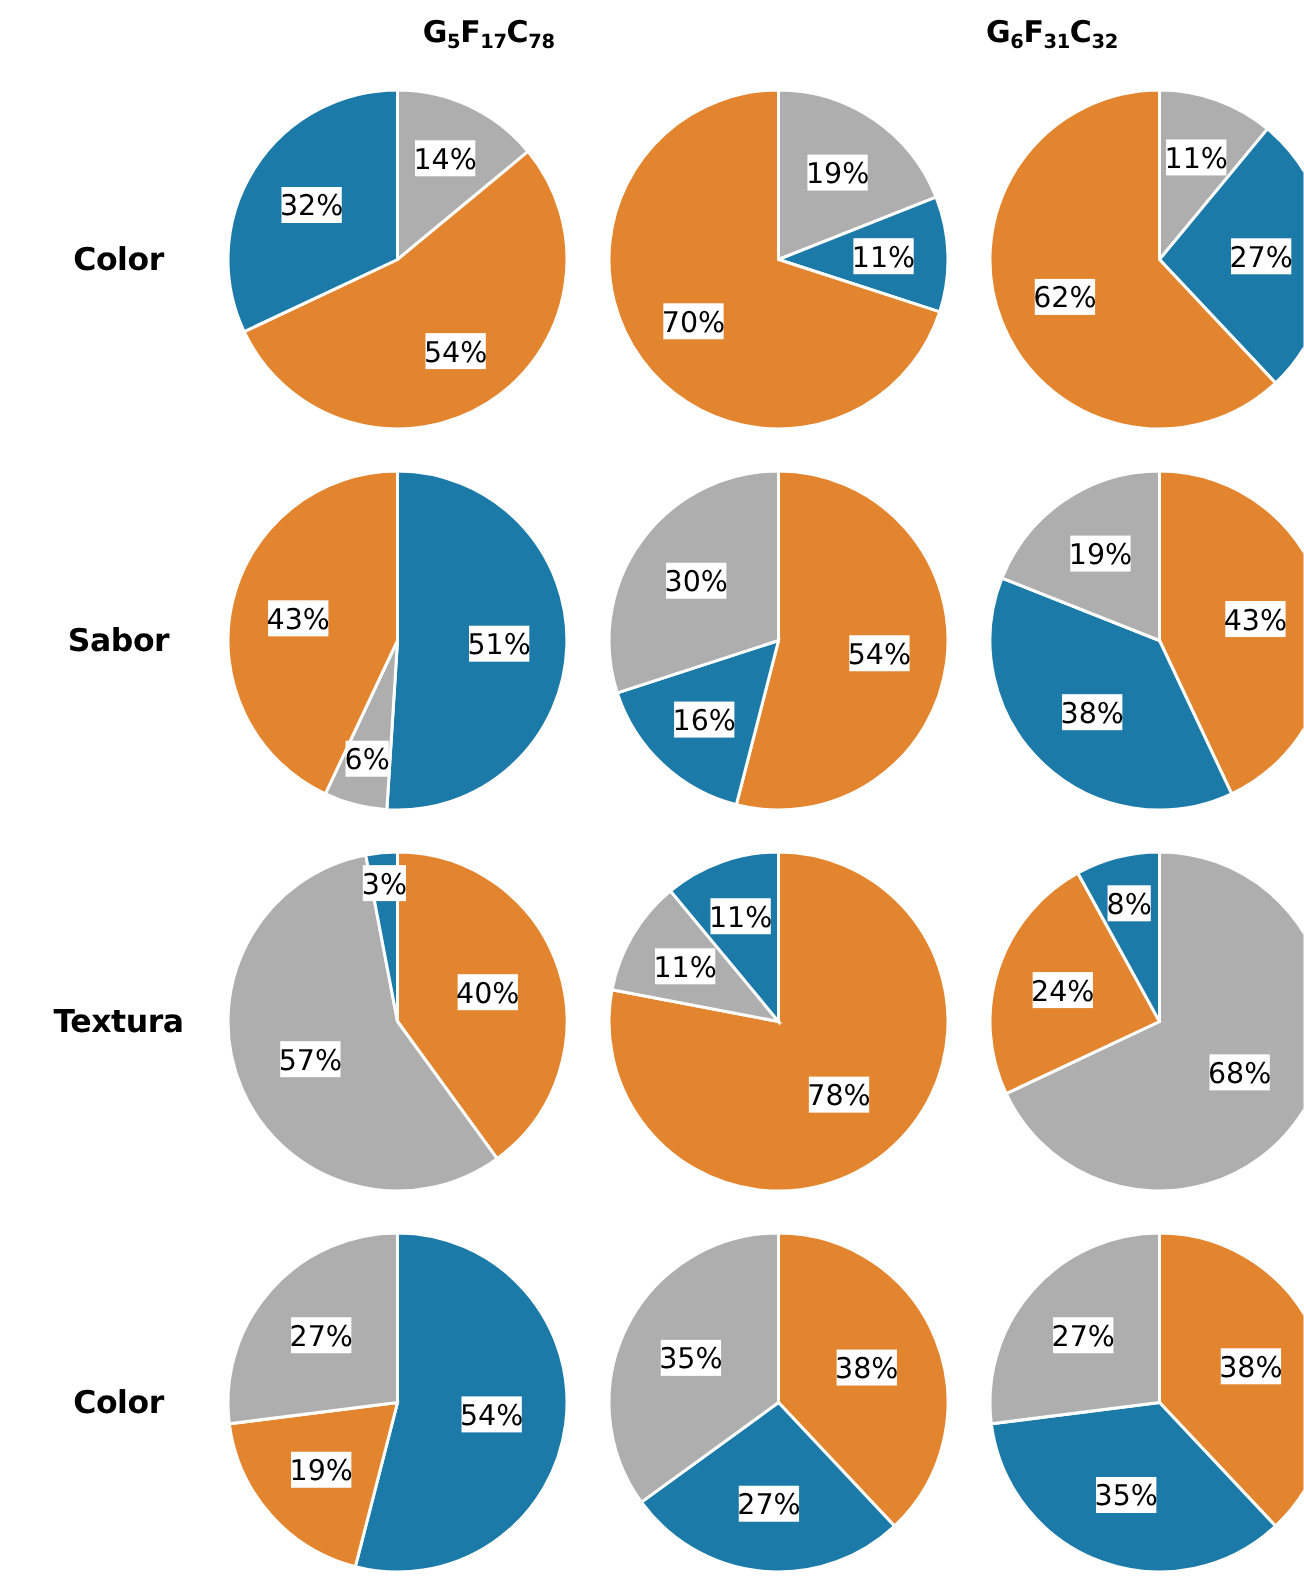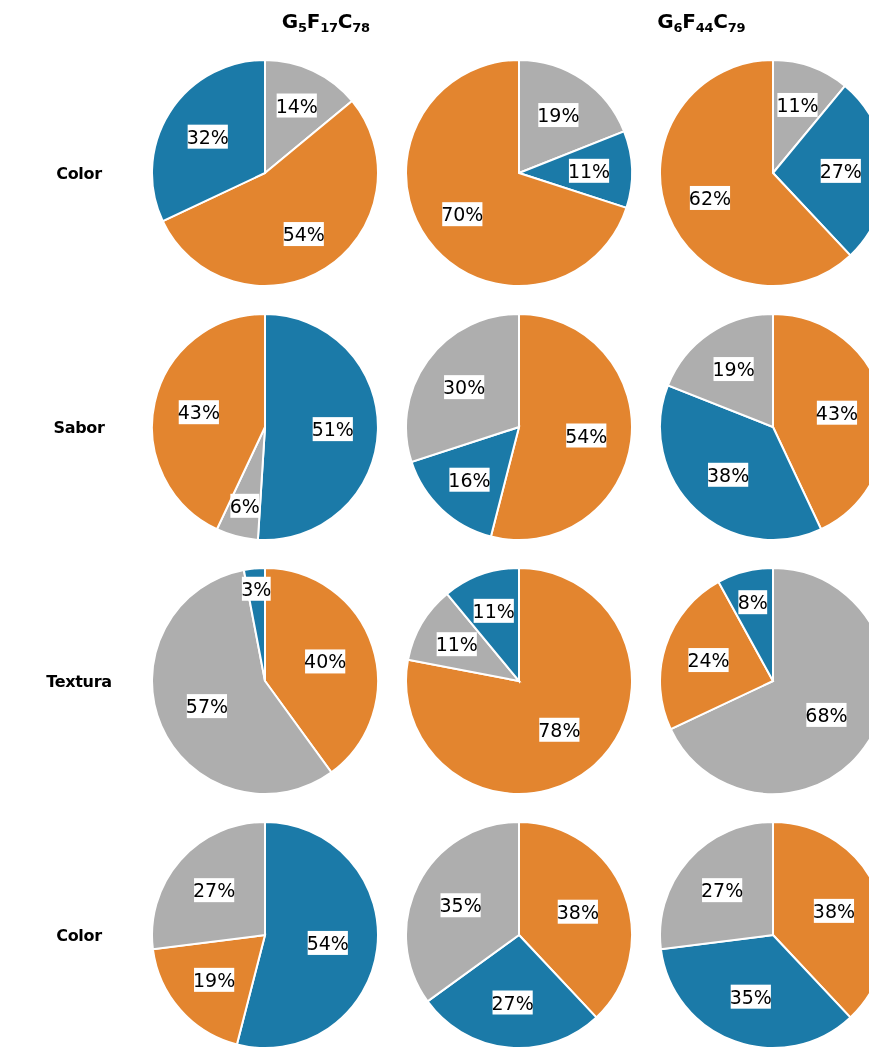--- a/index.html
+++ b/index.html
@@ -65,21 +65,21 @@
   .pie-row {
     display: flex;
     width: 869px;
     height: 254px;
     align-items: center;
   }
   .row-label {
     width: 118px;
     flex: 0 0 118px;
     text-align: center;
-    font-size: 16px;
+    font-size: 21px;
     font-weight: bold;
     letter-spacing: -0.3px;
     white-space: nowrap;
   }
   .pie-cell {
     flex: 1 1 0;
     height: 254px;
     display: flex;
     align-items: center;
     justify-content: center;
@@ -98,21 +98,21 @@
   }
 </style>
 </head>
 <body>
 
 <div id="figure">
 
   <div class="col-headers">
     <div class="col-header-spacer"></div>
     <div class="col-header">G<sub>5</sub>F<sub>17</sub>C<sub>78</sub></div>
-    <div class="col-header">G<sub>6</sub>F<sub>44</sub>C<sub>79</sub></div>
+    <div class="col-header">G<sub>6</sub>F<sub>31</sub>C<sub>32</sub></div>
   </div>
 
   <div class="rows">
 
     <div class="pie-row">
       <div class="row-label">Color</div>
       <div class="pie-cell">
           <svg class="pie-svg" width="254" height="254" viewBox="0 0 254 254">
             <g>
               <path d="M 127.00 127.00 L 127.00 14.00 A 113 113 0 0 1 214.07 54.97 Z" fill="#aeaeae" stroke="#ffffff" stroke-width="2"></path>

